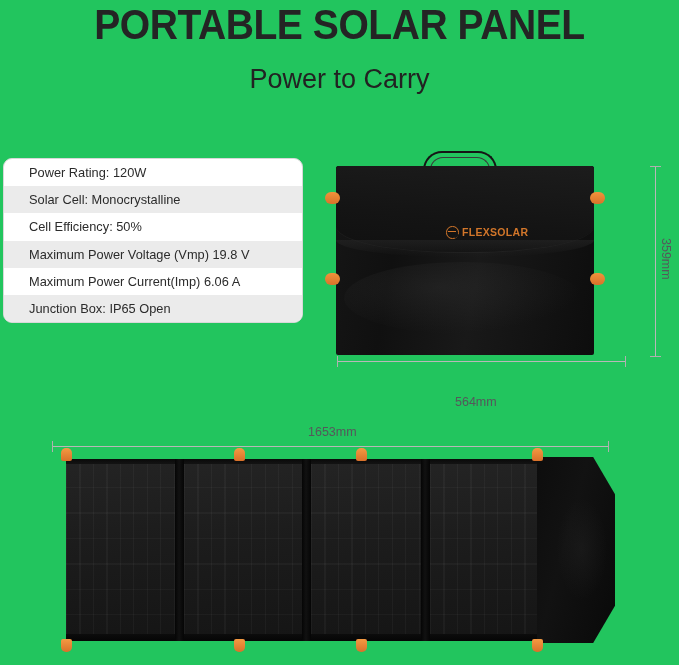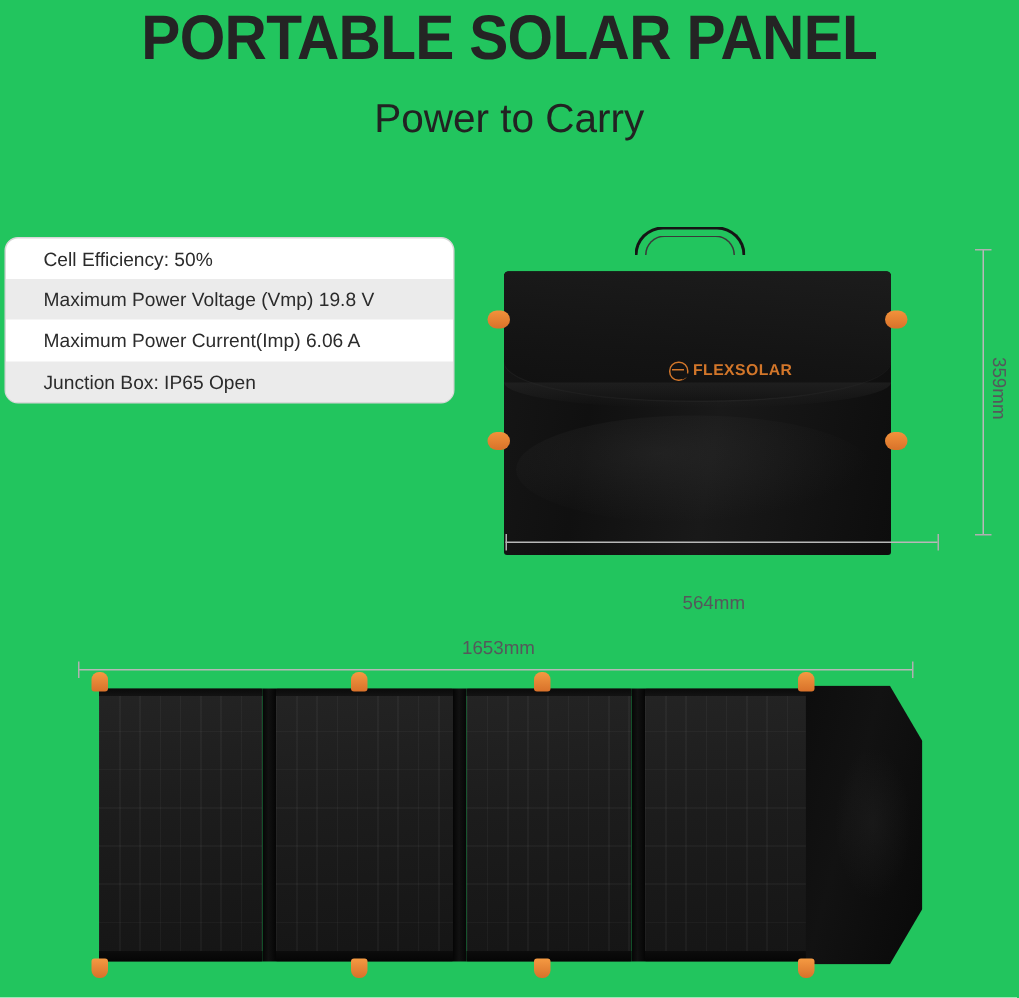--- a/index.html
+++ b/index.html
@@ -136,21 +136,21 @@
     width: 60px;
     height: 13px;
     border: 1.1px solid #3a3a3a;
     border-bottom: none;
     border-radius: 22px 22px 0 0;
     box-sizing: border-box;
   }
   .bag-body {
     position: absolute;
     left: 0px;
-    top: 30px;
+    top: 15px;
     width: 258px;
     height: 189px;
     background: linear-gradient(100deg, #161616 0%, #101010 25%, #191919 55%, #0d0d0d 100%);
     border-radius: 3px 3px 2px 2px;
   }
   .bag-flap {
     position: absolute;
     left: 0px;
     top: 0px;
     width: 258px;
@@ -312,20 +312,22 @@
 </style>
 </head>
 <body>
 
 <div id="page">
 
   <div class="title">PORTABLE SOLAR PANEL</div>
   <div class="subtitle">Power to Carry</div>
 
   <div class="spec-card">
+    <div class="spec-row">Power Rating: 120W</div>
+    <div class="spec-row alt">Solar Cell: Monocrystalline</div>
     <div class="spec-row">Cell Efficiency: 50%</div>
     <div class="spec-row alt">Maximum Power Voltage (Vmp) 19.8 V</div>
     <div class="spec-row">Maximum Power Current(Imp) 6.06 A</div>
     <div class="spec-row alt">Junction Box: IP65 Open</div>
   </div>
 
   <div class="bag-wrap">
     <div class="bag-handle"></div>
     <div class="bag-handle-in"></div>
 

